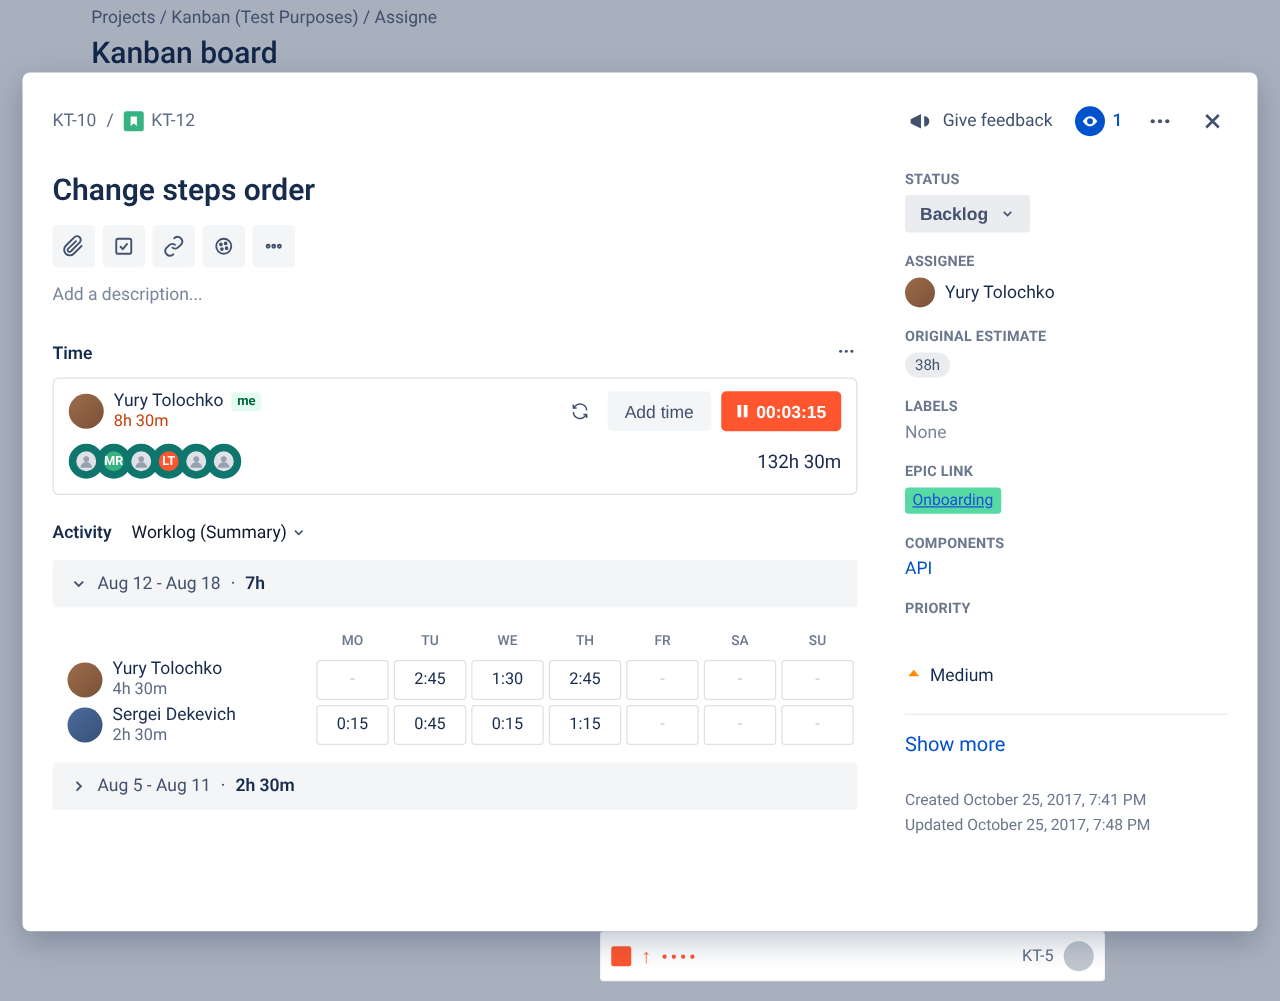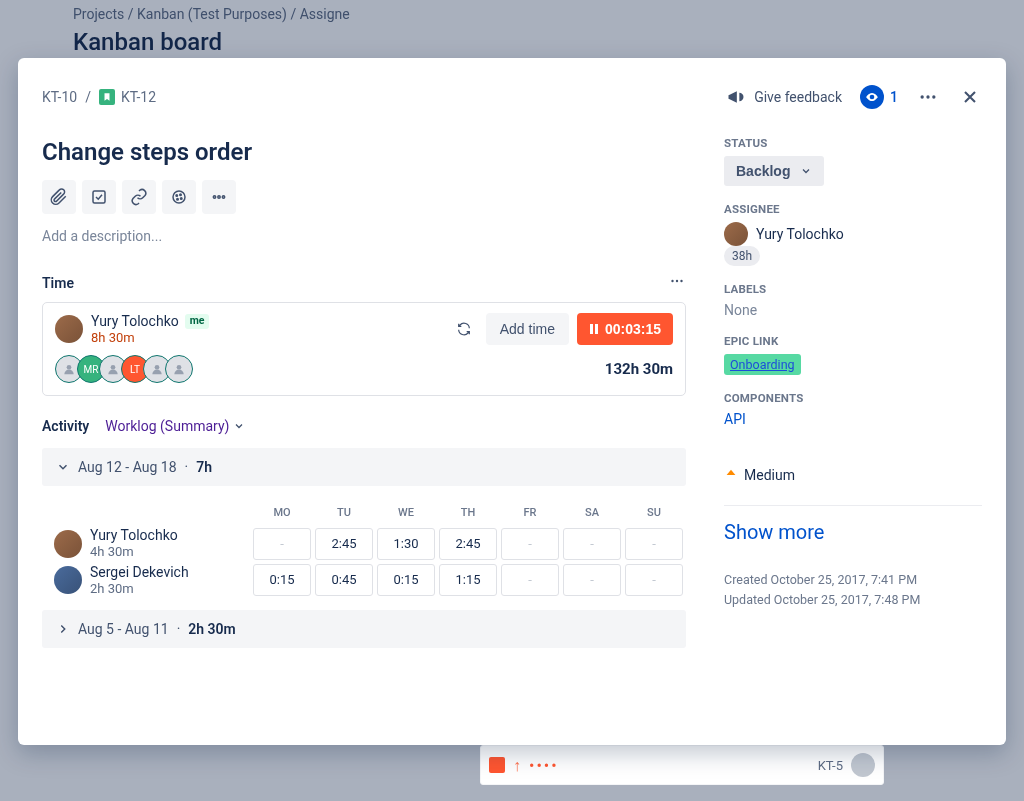--- a/index.html
+++ b/index.html
@@ -61,30 +61,30 @@
 .user-info .dur { font-size: 13px; color: #c2410c; }
 .time-row1 .actions { margin-left: auto; display: flex; align-items: center; gap: 8px; justify-content: space-between; }
 .refresh-btn { width: 28px; height: 28px; display: flex; align-items: center; justify-content: center; color: #42526e; }
 .refresh-btn svg { width: 16px; height: 16px; fill: #42526e; }
 .btn-sec { background: #f4f5f7; color: #42526e; border: none; padding: 8px 14px; border-radius: 4px; font-size: 14px; }
 .btn-timer { background: #ff5630; color: #fff; border: none; padding: 8px 12px; border-radius: 4px; font-size: 14px; font-weight: 600; display: flex; align-items: center; gap: 6px; }
 .btn-timer svg { width: 10px; height: 10px; fill: #fff; }
 
 .time-row2 { display: flex; align-items: center; justify-content: space-between; }
 .av-stack { display: flex; }
-.av-stack .av { width: 28px; height: 28px; border-radius: 50%; margin-right: -6px; border: 1px solid #0f766e; display: flex; align-items: center; justify-content: center; font-size: 10px; font-weight: 400; color: #fff; }
+.av-stack .av { width: 28px; height: 28px; border-radius: 50%; margin-right: -6px; border: 6px solid #0f766e; display: flex; align-items: center; justify-content: center; font-size: 10px; font-weight: 700; color: #fff; }
 .av.grey { background: #dfe1e6; color: #7a869a; }
 .av.grey svg { width: 14px; height: 14px; fill: #97a0af; }
 .av.green { background: #36b37e; }
 .av.orange { background: #ff5630; }
-.total-time { font-size: 15px; font-weight: 700; color: #172b4d; }
+.total-time { font-size: 15px; font-weight: 400; color: #172b4d; }
 
 .activity-head { display: flex; align-items: center; gap: 16px; margin-bottom: 14px; }
 .activity-head .title { font-size: 14px; font-weight: 600; color: #172b4d; }
-.activity-head .view { font-size: 14px; color: #4c1d95; display: flex; align-items: center; gap: 4px; }
+.activity-head .view { font-size: 14px; color: #0f172a; display: flex; align-items: center; gap: 4px; }
 
 .week-block { background: #f4f5f7; border-radius: 3px; margin-bottom: 8px; }
 .week-head { display: flex; align-items: center; gap: 8px; padding: 11px 14px; font-size: 14px; color: #42526e; cursor: pointer; }
 .week-head .chev { width: 14px; }
 .week-head .range { }
 .week-head .sep2 { }
 .week-head .hours { font-weight: 600; color: #172b4d; }
 
 .worklog-grid { display: grid; grid-template-columns: 195px repeat(7, 58px); gap: 4px; padding: 8px 12px 14px; align-items: center; }
 .worklog-grid .hcell { text-align: center; font-size: 11px; color: #6b778c; font-weight: 500; padding: 4px 0; }
@@ -100,21 +100,21 @@
 .side-label { font-size: 11.5px; font-weight: 700; color: #6b778c; letter-spacing: .2px; margin-top: 16px; margin-bottom: 6px; text-transform: uppercase; }
 .status-btn { background: #ebecf0; border: none; padding: 7px 12px; border-radius: 3px; display: inline-flex; align-items: center; gap: 10px; font-size: 14px; font-weight: 600; color: #42526e; }
 .assignee-row { display: flex; align-items: center; gap: 8px; color: #172b4d; }
 .pill { display: inline-block; background: #ebecf0; color: #42526e; font-size: 12px; padding: 3px 8px; border-radius: 10px; }
 .none-text { color: #7a869a; }
 .epic-pill { background: #57d9a3; color: #1d4ed8; font-size: 12.5px; padding: 3px 6px; border-radius: 3px; text-decoration: underline; display: inline-block; }
 .comp-link { color: #0052cc; }
 .priority-row { display: flex; align-items: center; gap: 6px; color: #172b4d; margin-top: 40px; }
 .priority-row svg { width: 14px; height: 14px; }
 .side-divider { border-top: 1px solid #ebecf0; margin: 22px 0 14px; }
-.show-more { color: #0052cc; font-size: 20px; }
+.show-more { color: #0052cc; font-size: 16px; }
 .meta-dates { margin-top: 26px; font-size: 12.5px; color: #6b778c; line-height: 1.6; }
 
 svg.chev-down { width: 12px; height: 12px; }
 </style>
 </head>
 <body>
 
 <div class="backdrop">
   <div class="crumbs">Projects  /  Kanban (Test Purposes)  /  Assigne</div>
   <div class="board-title">Kanban board</div>
@@ -364,31 +364,33 @@
           <path d="M6 9l6 6 6-6"></path>
         </svg>
     </button>
 
     <div class="side-label">ASSIGNEE</div>
     <div class="assignee-row">
       <div class="avatar yt" style="width:24px;height:24px"></div>
       <span>Yury Tolochko</span>
     </div>
 
+    <div class="side-label">ORIGINAL ESTIMATE</div>
     <span class="pill">38h</span>
 
     <div class="side-label">LABELS</div>
     <div class="none-text">None</div>
 
     <div class="side-label">EPIC LINK</div>
     <span class="epic-pill">Onboarding</span>
 
     <div class="side-label">COMPONENTS</div>
     <a class="comp-link">API</a>
 
+    <div class="side-label">PRIORITY</div>
     <div class="priority-row">
       <svg viewBox="0 0 16 16">
           <path d="M8 2l5 6H3l5-6z" fill="#ff8b00"></path>
         </svg>
       <span>Medium</span>
     </div>
 
     <div class="side-divider"></div>
     <a class="show-more">Show more</a>
 

